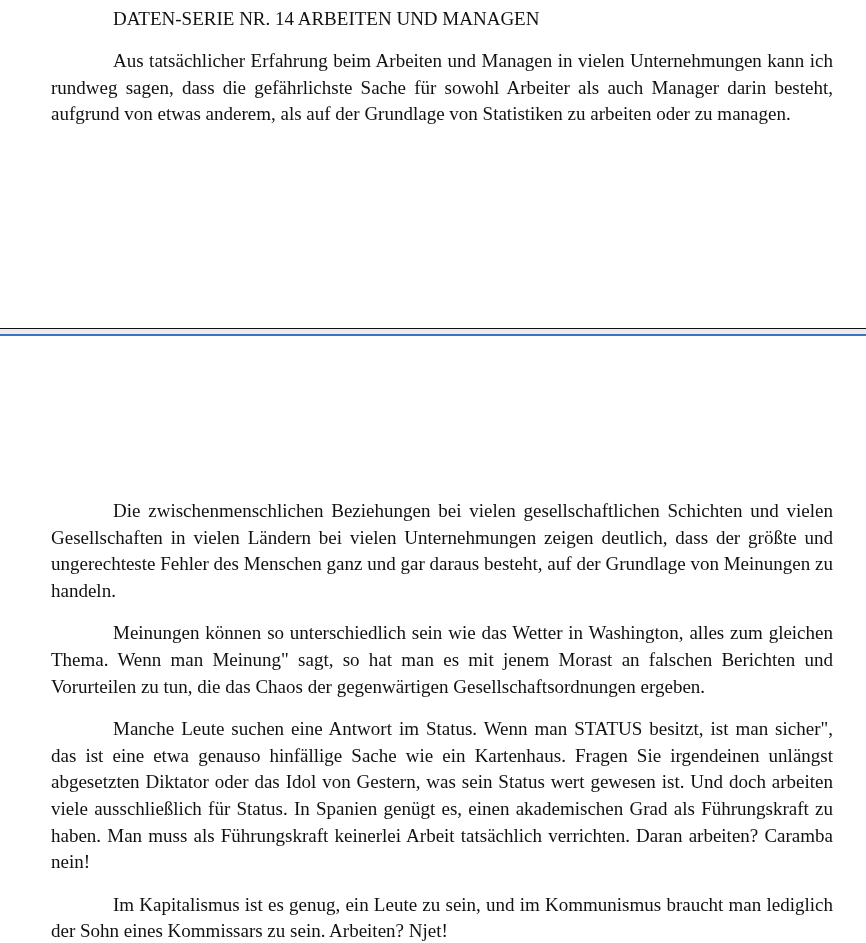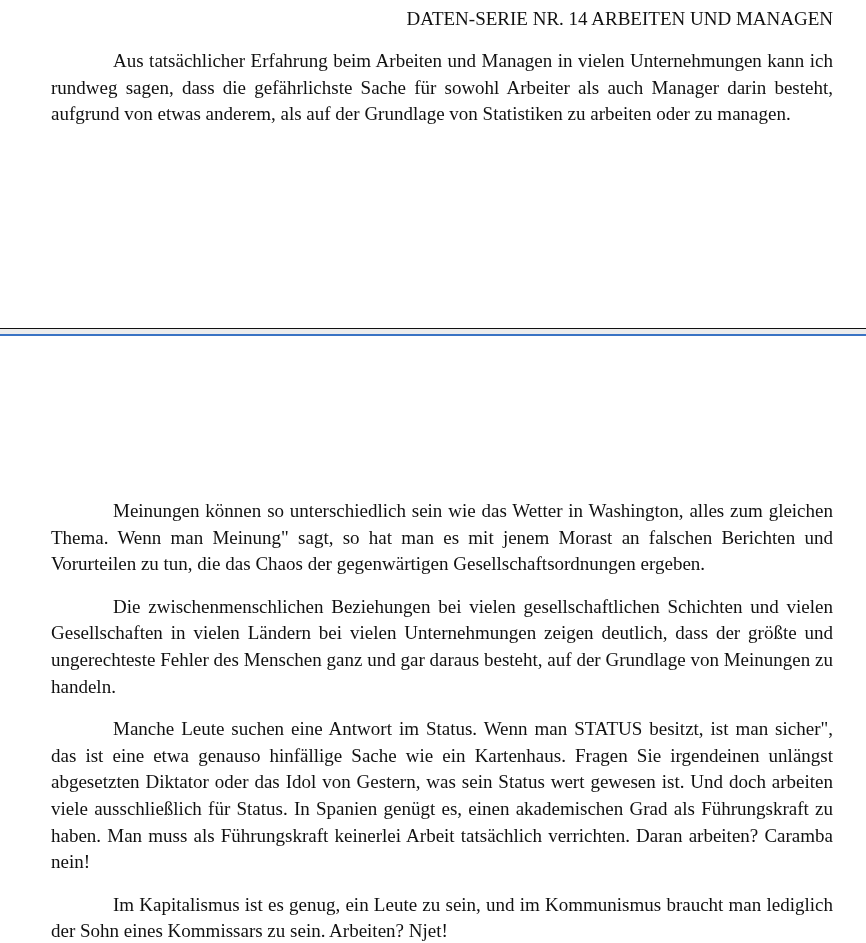--- a/index.html
+++ b/index.html
@@ -22,21 +22,20 @@
     }
     .page-top { top: 6px; }
     .page-bottom { top: 482px; }
     .title {
       font-size: 19px;
       line-height: 26px;
       margin: 0 0 2px 0;
       padding-left: 62px;
       font-weight: normal;
       letter-spacing: 0;
-      text-align: right;
     }
     p.para {
       font-size: 19px;
       line-height: 26.6px;
       margin: 16px 0 9px 0;
       text-align: justify;
       text-indent: 62px;
     }
     .separator {
       position: absolute;
@@ -66,17 +65,17 @@
   <p class="para">Aus tatsächlicher Erfahrung beim Arbeiten und Managen in vielen Unternehmungen kann ich rundweg sagen, dass die gefährlichste Sache für sowohl Arbeiter als auch Manager darin besteht, aufgrund von etwas anderem, als auf der Grundlage von Statistiken zu arbeiten oder zu managen.</p>
 </div>
 
 <div class="separator">
   <div class="sep-dark"></div>
   <div class="sep-gray"></div>
   <div class="sep-blue"></div>
 </div>
 
 <div class="page page-bottom">
+  <p class="para">Die zwischenmenschlichen Beziehungen bei vielen gesellschaftlichen Schichten und vielen Gesellschaften in vielen Ländern bei vielen Unternehmungen zeigen deutlich, dass der größte und ungerechteste Fehler des Menschen ganz und gar daraus besteht, auf der Grundlage von Meinungen zu handeln.</p>
   <p class="para">Meinungen können so unterschiedlich sein wie das Wetter in Washington, alles zum gleichen Thema. Wenn man Meinung" sagt, so hat man es mit jenem Morast an falschen Berichten und Vorurteilen zu tun, die das Chaos der gegenwärtigen Gesellschaftsordnungen ergeben.</p>
-  <p class="para">Die zwischenmenschlichen Beziehungen bei vielen gesellschaftlichen Schichten und vielen Gesellschaften in vielen Ländern bei vielen Unternehmungen zeigen deutlich, dass der größte und ungerechteste Fehler des Menschen ganz und gar daraus besteht, auf der Grundlage von Meinungen zu handeln.</p>
   <p class="para">Manche Leute suchen eine Antwort im Status. Wenn man STATUS besitzt, ist man sicher", das ist eine etwa genauso hinfällige Sache wie ein Kartenhaus. Fragen Sie irgendeinen unlängst abgesetzten Diktator oder das Idol von Gestern, was sein Status wert gewesen ist. Und doch arbeiten viele ausschließlich für Status. In Spanien genügt es, einen akademischen Grad als Führungskraft zu haben. Man muss als Führungskraft keinerlei Arbeit tatsächlich verrichten. Daran arbeiten? Caramba nein!</p>
   <p class="para">Im Kapitalismus ist es genug, ein Leute zu sein, und im Kommunismus braucht man lediglich der Sohn eines Kommissars zu sein. Arbeiten? Njet!</p>
 </div>
 
 </body></html>

